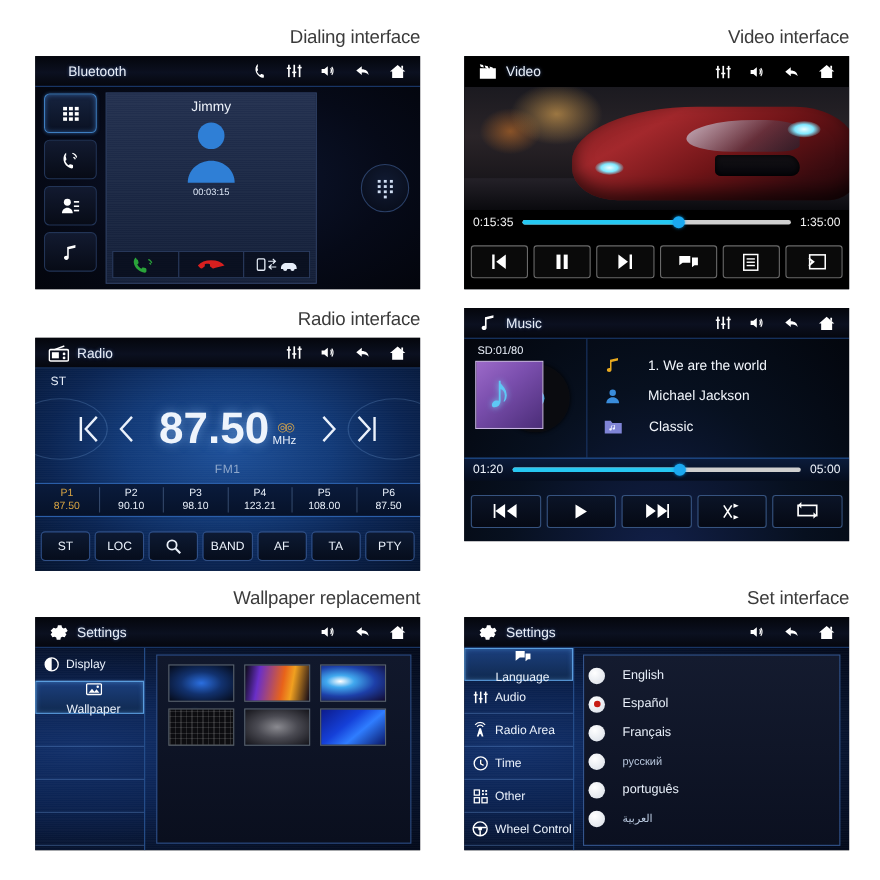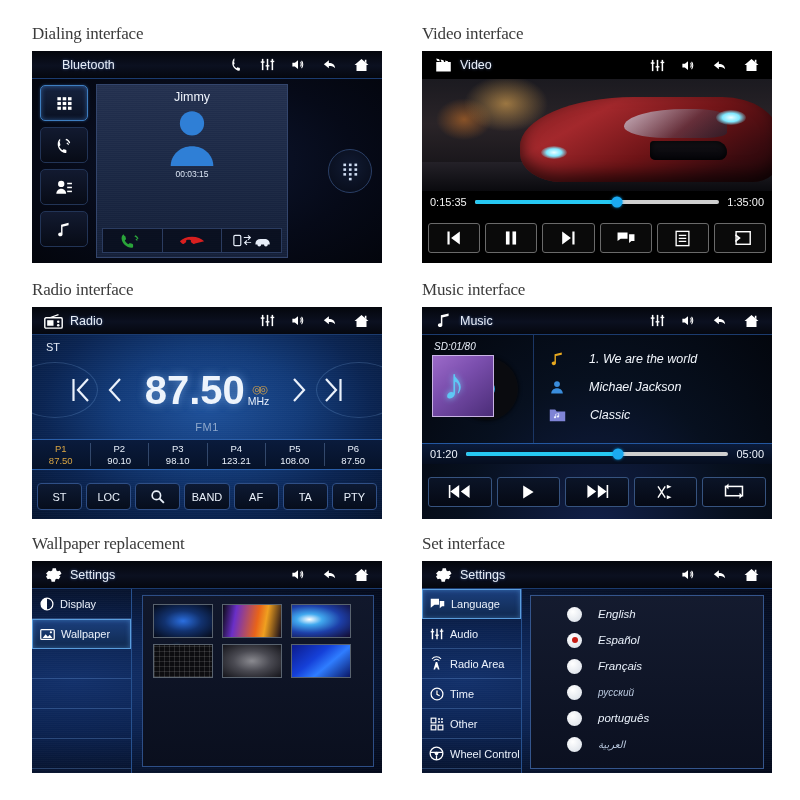--- a/index.html
+++ b/index.html
@@ -6,24 +6,24 @@
   html, body {
     width: 800px; height: 800px;
     background: #ffffff;
     font-family: "Liberation Sans", sans-serif;
     overflow: hidden;
   }
   .page { position: relative; width: 800px; height: 800px; }
 
   .panel-wrap { position: absolute; }
   .panel-title {
-    text-align: left;
+    text-align: right;
     font-size: 17px;
     color: #3b3b3b;
-    font-family: Liberation Serif, serif;
+    font-family: Liberation Sans, sans-serif;
     letter-spacing: -0.2px;
     margin-bottom: 7px;
     white-space: nowrap;
   }
   .screen {
     position: relative;
     width: 350px; height: 212px;
     overflow: hidden;
     background: #05070f;
   }
@@ -239,21 +239,21 @@
     background: linear-gradient(to bottom, #0d1a33, #060d1c);
     color: #e9f0fa; font-size: 11px;
     display: flex; align-items: center; justify-content: center;
   }
 
   
   .mus-body {
     position: absolute; left:0; top:28px; right:0; bottom:0;
     background: radial-gradient(ellipse at 50% 110%, #12204a 0%, #07101f 55%, #03060d 100%);
   }
-  .mus-main { position: absolute; left:0; right:0; top:0; height: 108px; font-style: italic; }
+  .mus-main { position: absolute; left:0; right:0; top:0; height: 108px; }
   .mus-left {
     position: absolute; left: 0; top: 0; width: 112px; bottom: 0;
     border-right: 1px solid #1b3664;
   }
   .mus-sd { color: #eaf0fa; font-size: 10px; margin: 6px 0 3px 12px; }
   .mus-art {
     position: relative; margin-left: 10px; width: 88px; height: 68px;
   }
   .disc {
     position: absolute; right: 2px; top: 3px; width: 62px; height: 62px;
@@ -311,39 +311,39 @@
   .set-item {
     height: 30px; display: flex; align-items: center; gap: 6px;
     padding-left: 7px; border-bottom: 1px solid rgba(110,160,225,.30);
     color: #eaf1fb; font-size: 11px; white-space: nowrap;
   }
   .set-item .si { width: 15px; display: flex; align-items: center; justify-content: center; color: #fff; }
   .set-item.active {
     background: linear-gradient(to bottom, #1b3f7d, #10294f);
     border: 1px solid #5a9ddd;
     box-shadow: 0 0 5px rgba(90,160,230,.45) inset;
+    flex-direction: column;
   }
   .wp-pane {
     position: absolute; left: 110px; right: 8px; top: 6px; bottom: 6px;
     background: linear-gradient(to bottom, #11182c, #0a0f1e);
     border: 1px solid #2d4e86;
     padding: 8px 0 0 10px;
   }
   .wp-grid { display: flex; flex-wrap: wrap; gap: 6px 9px; }
   .wp-thumb { width: 60px; height: 34px; border: 1px solid #59636f; position: relative; }
   .wp-check {
     position: absolute; left: 14px; top: 36px; color: #35b6f0; font-size: 15px;
     text-shadow: 0 0 4px rgba(60,190,255,.8);
   }
   .lang-pane {
     position: absolute; left: 108px; right: 8px; top: 6px; bottom: 4px;
     background: linear-gradient(to bottom, #141b2f, #0b1020);
     border: 1px solid #34558c;
-    padding: 5px 0 0 36px;
-    font-style: italic;
+    padding: 5px 0 0 4px;
   }
   .lang-row { display: flex; align-items: center; gap: 16px; height: 26px; }
   .radio-dot {
     width: 15px; height: 15px; border-radius: 50%;
     background: radial-gradient(circle at 38% 32%, #ffffff, #d7dde6);
     display: flex; align-items: center; justify-content: center;
   }
   .radio-dot.on:after {
     content: ""; width: 6px; height: 6px; border-radius: 50%; background: #c81c14;
   }
@@ -732,21 +732,20 @@
             <div class="r-btn">BAND</div>
             <div class="r-btn">AF</div>
             <div class="r-btn">TA</div>
             <div class="r-btn">PTY</div>
           </div>
       </div>
     </div>
   </div>
 
   <div class="panel-wrap" style="left:422px; top:280px;">
-    <div class="panel-title">Music interface</div>
     <div class="screen">
 
       <div class="topbar">
         <div class="tb-appicon">
           <svg width="17" height="17" viewBox="0 0 22 22">
               <path fill="currentColor" d="M9.5 17c0 1.4-1.3 2.5-2.9 2.5S3.7 18.4 3.7 17s1.3-2.5 2.9-2.5c.3 0 .7 0 1 .1V4.3l10-2.3v3.1l-8.1 1.9V17z"></path>
             </svg>
         </div>
         <div class="tb-title">Music</div>
         <div class="tb-icons">

